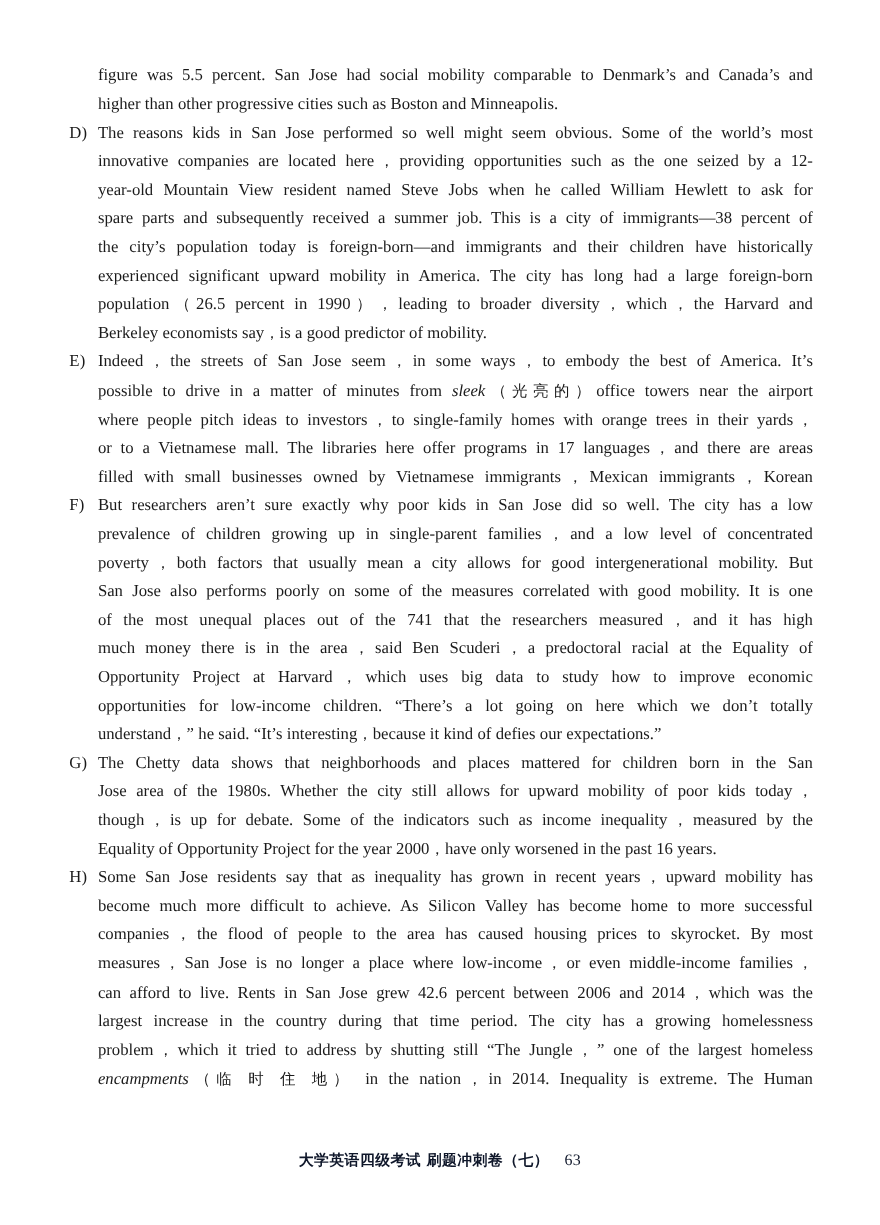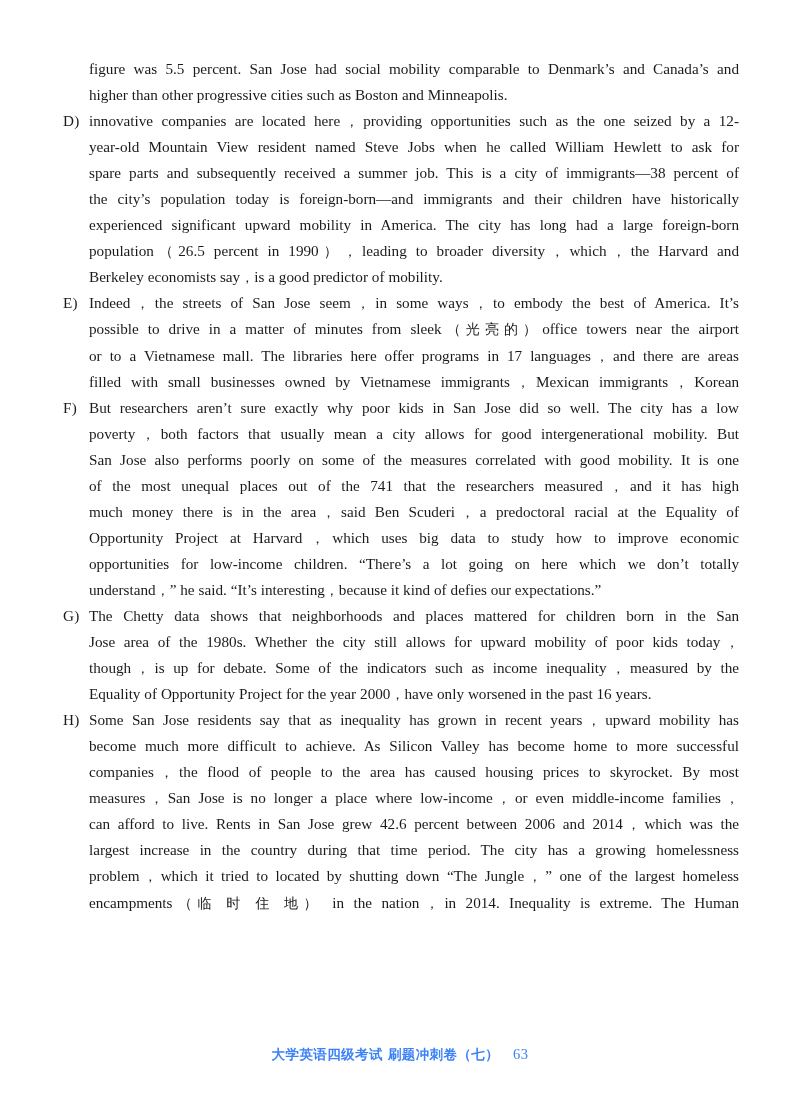--- a/index.html
+++ b/index.html
@@ -71,36 +71,36 @@
     display: block;
     text-align: justify;
     text-align-last: justify;
     white-space: pre-wrap;
   }
   .ln.last {
     text-align: left;
     text-align-last: left;
   }
 
-  .it { }
+  .it { font-style: italic; }
   .cjk {
     font-family: "DejaVu Sans", "Liberation Sans", sans-serif;
     font-size: 14px;
   }
 
   #footer {
     position: absolute;
     left: 0;
     top: 1046px;
     width: 800px;
     text-align: center;
     font-family: "DejaVu Sans", "Liberation Sans", sans-serif;
     font-size: 13.5px;
     font-weight: bold;
-    color: #3b82f6;
+    color: #0f172a;
     letter-spacing: 0.4px;
   }
   #footer .pageno {
     font-family: "Liberation Serif", "DejaVu Serif", serif;
     font-weight: normal;
     font-size: 14.5px;
     margin-left: 14px;
   }
 </style>
 </head>
@@ -111,42 +111,45 @@
   <div id="article">
       <div class="para cont">
         <span class="body">
           <span class="ln"><span>figure was 5.5 percent. San Jose had social mobility comparable to Denmark’s and Canada’s and</span></span>
           <span class="ln last"><span>higher than other progressive cities such as Boston and Minneapolis.</span></span>
         </span>
       </div>
       <div class="para">
         <span class="label">D)</span>
         <span class="body">
+          <span class="ln"><span>The reasons kids in San Jose performed so well might seem obvious. Some of the world’s most</span></span>
           <span class="ln"><span>innovative companies are located here</span><span class="cjk">，</span><span>providing opportunities such as the one seized by a 12-</span></span>
           <span class="ln"><span>year-old Mountain View resident named Steve Jobs when he called William Hewlett to ask for</span></span>
           <span class="ln"><span>spare parts and subsequently received a summer job. This is a city of immigrants—38 percent of</span></span>
           <span class="ln"><span>the city’s population today is foreign-born—and immigrants and their children have historically</span></span>
           <span class="ln"><span>experienced significant upward mobility in America. The city has long had a large foreign-born</span></span>
           <span class="ln"><span>population</span><span class="cjk">（</span><span>26.5 percent in 1990</span><span class="cjk">），</span><span>leading to broader diversity</span><span class="cjk">，</span><span>which</span><span class="cjk">，</span><span>the Harvard and</span></span>
           <span class="ln last"><span>Berkeley economists say</span><span class="cjk">，</span><span>is a good predictor of mobility.</span></span>
         </span>
       </div>
       <div class="para">
         <span class="label">E)</span>
         <span class="body">
           <span class="ln"><span>Indeed</span><span class="cjk">，</span><span>the streets of San Jose seem</span><span class="cjk">，</span><span>in some ways</span><span class="cjk">，</span><span>to embody the best of America. It’s</span></span>
           <span class="ln"><span>possible to drive in a matter of minutes from </span><span class="it">sleek</span><span class="cjk">（光亮的）</span><span>office towers near the airport</span></span>
+          <span class="ln"><span>where people pitch ideas to investors</span><span class="cjk">，</span><span>to single-family homes with orange trees in their yards</span><span class="cjk">，</span></span>
           <span class="ln"><span>or to a Vietnamese mall. The libraries here offer programs in 17 languages</span><span class="cjk">，</span><span>and there are areas</span></span>
           <span class="ln"><span>filled with small businesses owned by Vietnamese immigrants</span><span class="cjk">，</span><span>Mexican immigrants</span><span class="cjk">，</span><span>Korean</span></span>
         </span>
       </div>
       <div class="para">
         <span class="label">F)</span>
         <span class="body">
           <span class="ln"><span>But researchers aren’t sure exactly why poor kids in San Jose did so well. The city has a low</span></span>
+          <span class="ln"><span>prevalence of children growing up in single-parent families</span><span class="cjk">，</span><span>and a low level of concentrated</span></span>
           <span class="ln"><span>poverty</span><span class="cjk">，</span><span>both factors that usually mean a city allows for good intergenerational mobility. But</span></span>
           <span class="ln"><span>San Jose also performs poorly on some of the measures correlated with good mobility. It is one</span></span>
           <span class="ln"><span>of the most unequal places out of the 741 that the researchers measured</span><span class="cjk">，</span><span>and it has high</span></span>
           <span class="ln"><span>much money there is in the area</span><span class="cjk">，</span><span>said Ben Scuderi</span><span class="cjk">，</span><span>a predoctoral racial at the Equality of</span></span>
           <span class="ln"><span>Opportunity Project at Harvard</span><span class="cjk">，</span><span>which uses big data to study how to improve economic</span></span>
           <span class="ln"><span>opportunities for low-income children. “There’s a lot going on here which we don’t totally</span></span>
           <span class="ln last"><span>understand</span><span class="cjk">，</span><span>” he said. “It’s interesting</span><span class="cjk">，</span><span>because it kind of defies our expectations.”</span></span>
         </span>
       </div>
       <div class="para">
@@ -160,21 +163,21 @@
       </div>
       <div class="para">
         <span class="label">H)</span>
         <span class="body">
           <span class="ln"><span>Some San Jose residents say that as inequality has grown in recent years</span><span class="cjk">，</span><span>upward mobility has</span></span>
           <span class="ln"><span>become much more difficult to achieve. As Silicon Valley has become home to more successful</span></span>
           <span class="ln"><span>companies</span><span class="cjk">，</span><span>the flood of people to the area has caused housing prices to skyrocket. By most</span></span>
           <span class="ln"><span>measures</span><span class="cjk">，</span><span>San Jose is no longer a place where low-income</span><span class="cjk">，</span><span>or even middle-income families</span><span class="cjk">，</span></span>
           <span class="ln"><span>can afford to live. Rents in San Jose grew 42.6 percent between 2006 and 2014</span><span class="cjk">，</span><span>which was the</span></span>
           <span class="ln"><span>largest increase in the country during that time period. The city has a growing homelessness</span></span>
-          <span class="ln"><span>problem</span><span class="cjk">，</span><span>which it tried to located by shutting down “The Jungle</span><span class="cjk">，</span><span>” one of the largest homeless</span></span>
+          <span class="ln"><span>problem</span><span class="cjk">，</span><span>which it tried to address by shutting still “The Jungle</span><span class="cjk">，</span><span>” one of the largest homeless</span></span>
           <span class="ln"><span class="it">encampments</span><span class="cjk">（临</span><span> </span><span class="cjk">时</span><span> </span><span class="cjk">住</span><span> </span><span class="cjk">地）</span><span> in the nation</span><span class="cjk">，</span><span>in 2014. Inequality is extreme. The Human</span></span>
         </span>
       </div>
     </div>
 
   <div id="footer">
     <span>大学英语四级考试 刷题冲刺卷（七）</span><span class="pageno">63</span>
   </div>
 
 </div>

